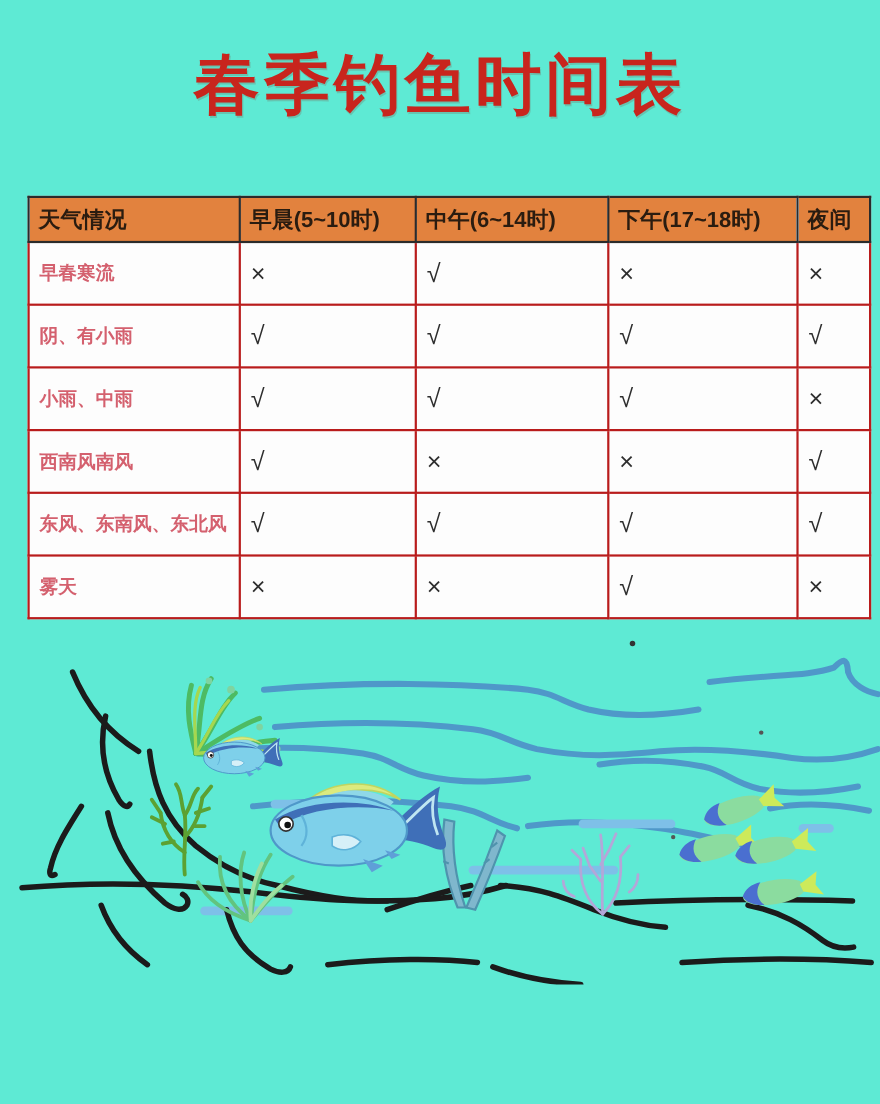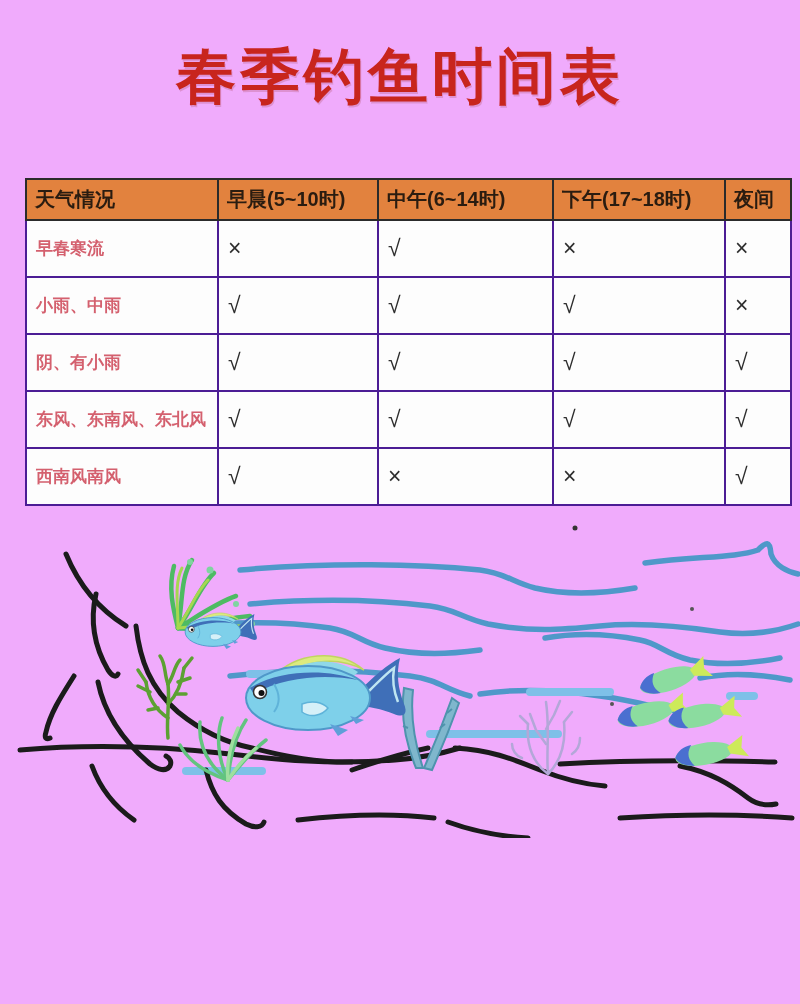--- a/index.html
+++ b/index.html
@@ -1,35 +1,35 @@
 <!DOCTYPE html>
 <html><head>
 <meta charset="utf-8">
 <style>
   html,body{margin:0;padding:0;background:#ffffff;}
   .page{
-    width:800px;height:1004px;background:#f0abfc;overflow:hidden;
+    width:800px;height:1004px;background:#5eead4;overflow:hidden;
     font-family:"Liberation Sans","DejaVu Sans",sans-serif;position:relative;
   }
   .title{
     margin:36px 0 0 0;height:82px;line-height:82px;text-align:center;
     font-size:60px;font-weight:900;letter-spacing:4px;color:#c8251d;
     text-shadow:1px 2px 0 rgba(140,25,15,.18);
   }
   table.timetable{
     margin:60px 0 0 25px;border-collapse:collapse;table-layout:fixed;
     width:765px;background:#fdfdfd;padding-left:48px;
   }
   .timetable th{
     background:#e2823e;color:#2a1c10;font-size:20px;font-weight:bold;
     text-align:left;padding:6px 4px 6px 8px;height:26px;
     border:2px solid #2b2b2b;white-space:nowrap;overflow:hidden;
   }
   .timetable td{
-    border:2px solid #4c1d95;height:53px;padding-left:9px;
+    border:2px solid #b91c1c;height:53px;padding-left:9px;
     vertical-align:middle;background:#fdfdfd;
   }
   .timetable td.label{
     color:#d4606e;font-size:17px;font-weight:bold;white-space:nowrap;
   }
   .timetable td.mark{font-size:23px;color:#2e2e2e;}
   .illu{display:block;margin-top:2px;}
 </style>
 </head>
 <body>
@@ -57,46 +57,53 @@
     </thead>
     <tbody>
       <tr>
         <td class="label">早春寒流</td>
         <td class="mark">×</td>
         <td class="mark">√</td>
         <td class="mark">×</td>
         <td class="mark">×</td>
       </tr>
       <tr>
+        <td class="label">阴、有小雨</td>
+        <td class="mark">√</td>
+        <td class="mark">√</td>
+        <td class="mark">√</td>
+        <td class="mark">√</td>
+      </tr>
+      <tr>
         <td class="label">小雨、中雨</td>
         <td class="mark">√</td>
         <td class="mark">√</td>
         <td class="mark">√</td>
         <td class="mark">×</td>
       </tr>
       <tr>
-        <td class="label">阴、有小雨</td>
-        <td class="mark">√</td>
-        <td class="mark">√</td>
-        <td class="mark">√</td>
+        <td class="label">西南风南风</td>
+        <td class="mark">√</td>
+        <td class="mark">×</td>
+        <td class="mark">×</td>
         <td class="mark">√</td>
       </tr>
       <tr>
         <td class="label">东风、东南风、东北风</td>
         <td class="mark">√</td>
         <td class="mark">√</td>
         <td class="mark">√</td>
         <td class="mark">√</td>
       </tr>
       <tr>
-        <td class="label">西南风南风</td>
-        <td class="mark">√</td>
-        <td class="mark">×</td>
-        <td class="mark">×</td>
-        <td class="mark">√</td>
+        <td class="label">雾天</td>
+        <td class="mark">×</td>
+        <td class="mark">×</td>
+        <td class="mark">√</td>
+        <td class="mark">×</td>
       </tr>
     </tbody>
   </table>
 
   <svg class="illu" width="800" height="330" viewBox="0 0 800 330">
     <defs>
       <g id="bluefish">
         <path d="M 48 -4 C 66 -22 80 -34 92 -40 C 88 -24 90 -10 96 6 C 100 16 96 20 86 16 C 74 11 60 8 48 8 Z" fill="#3f6fb8"></path>
         <path d="M 60 -6 C 72 -18 80 -26 86 -30 C 84 -18 86 -6 90 4" stroke="#bfe6f2" stroke-width="2.5" fill="none"></path>
         <path d="M -36 -20 C -12 -46 30 -50 56 -28 C 30 -42 -8 -40 -32 -14 Z" fill="#dcea7e" stroke="#c0d560" stroke-width="1.5"></path>

